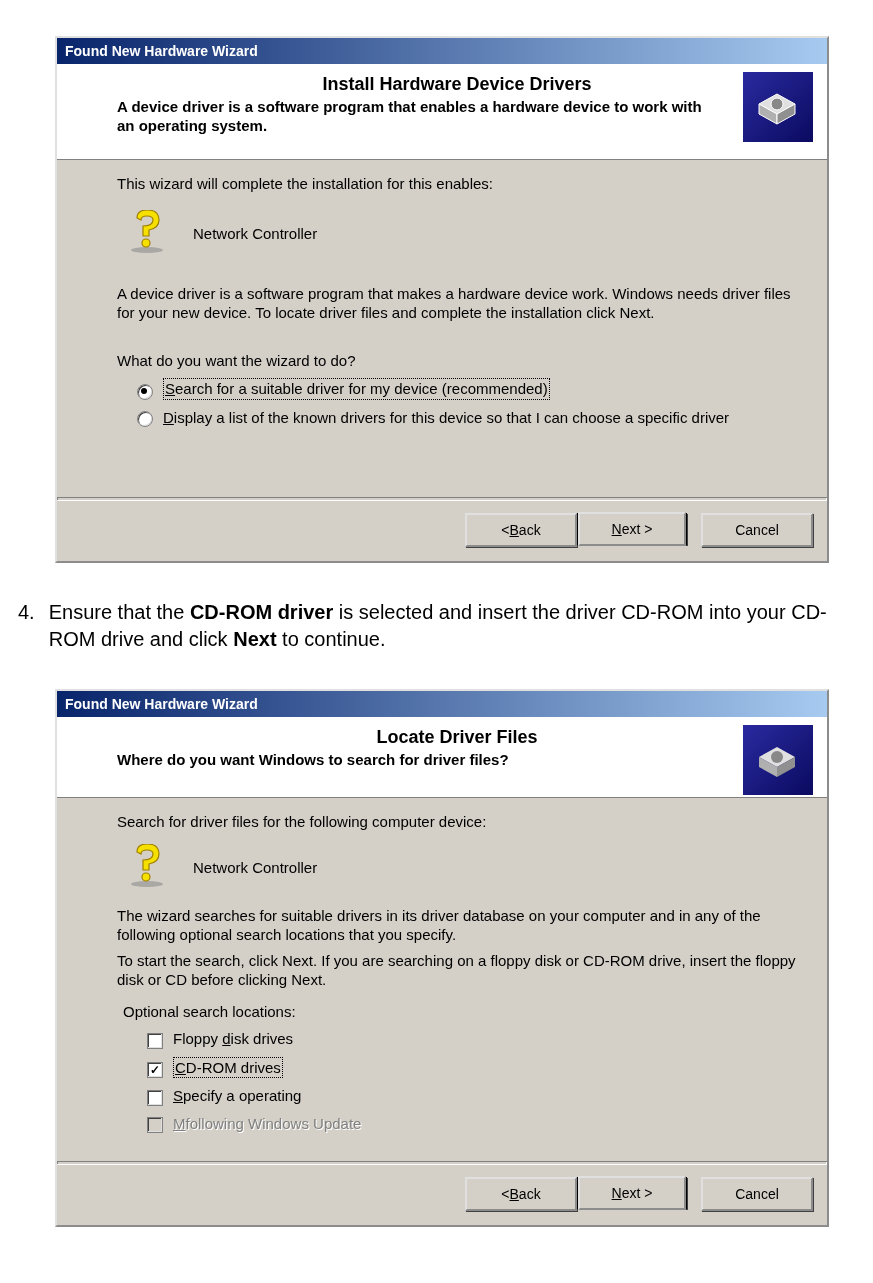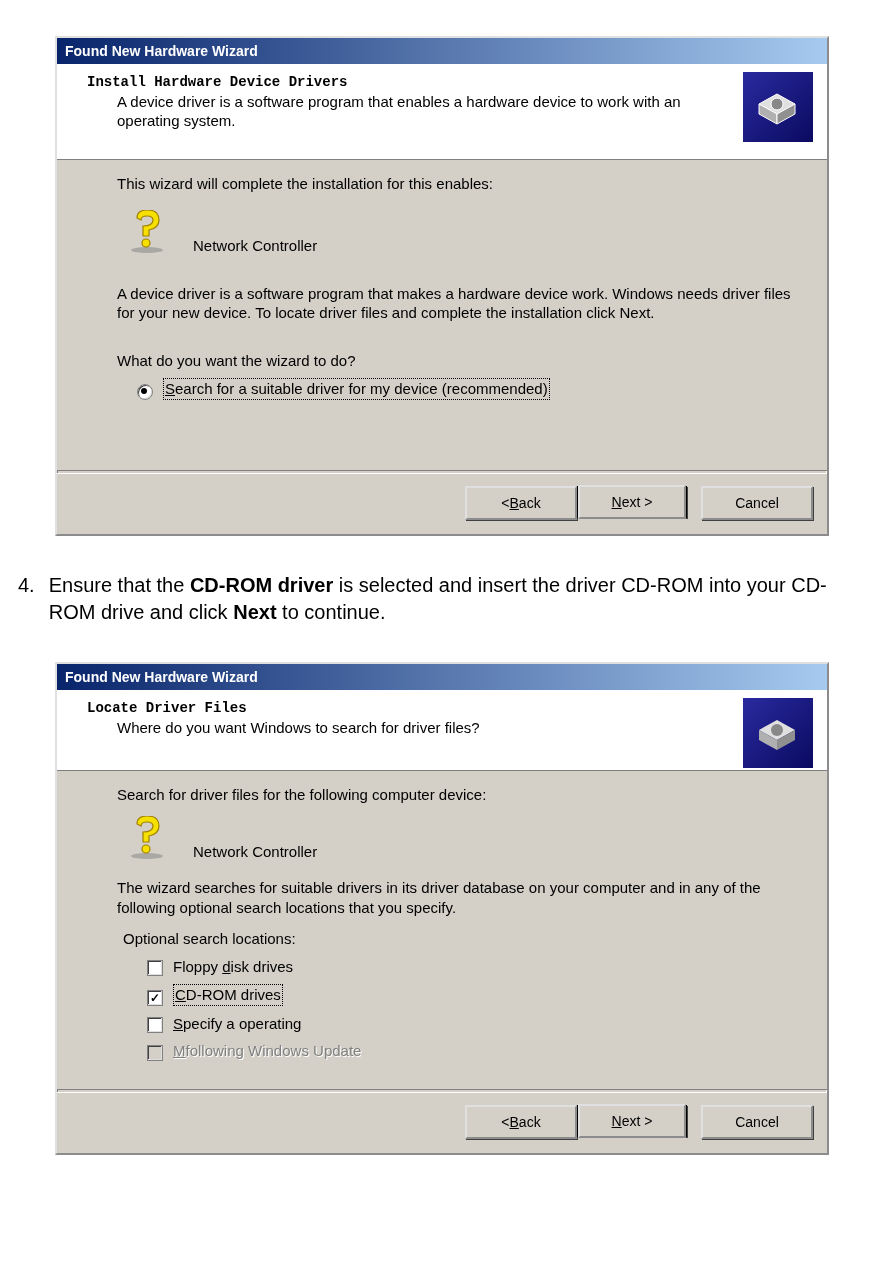--- a/index.html
+++ b/index.html
@@ -36,28 +36,30 @@
   }
   .header-band {
     background: #fff;
     border-bottom: 1px solid #808080;
     padding: 10px 0 10px 30px;
     position: relative;
     min-height: 75px;
   }
   .header-title {
     font-weight: bold;
-    font-size: 14px;
-    font-family: Liberation Mono, monospace;
+    font-size: 18px;
+    font-family: Liberation Sans, sans-serif;
+    text-align: center;
   }
   .header-sub {
     font-size: 15px;
     font-family: Tahoma, Arial, sans-serif;
     padding: 3px 120px 0 30px;
     line-height: 1.25;
+    font-weight: bold;
   }
   .header-icon {
     position: absolute;
     right: 14px;
     top: 8px;
     width: 70px;
     height: 70px;
     background: linear-gradient(135deg, #2a2aa0, #0a0a60);
     display: flex;
     align-items: center;
@@ -65,21 +67,21 @@
   }
   .body-area {
     background: #d4d0c8;
     padding: 14px 30px 12px 60px;
     font-family: Tahoma, Arial, sans-serif;
     font-size: 15px;
   }
   .body-area p { margin: 0 0 6px 0; line-height: 1.3; }
   .device-row {
     display: flex;
-    align-items: flex-end;
+    align-items: center;
     gap: 18px;
     margin: 16px 0 8px 10px;
   }
   .question-icon {
     width: 48px; height: 44px; position: relative; flex: 0 0 48px;
   }
   .radio-group, .check-group { margin: 6px 0 0 20px; }
   .opt-row {
     display: flex; align-items: flex-end; gap: 10px;
     margin: 8px 0; line-height: 1.3;
@@ -182,20 +184,24 @@
         </div>
         <div class="spacer10"></div>
         <p>A device driver is a software program that makes a hardware device work. Windows needs driver files for your new device. To locate driver files and complete the installation click Next.</p>
         <div class="spacer10"></div>
         <p>What do you want the wizard to do?</p>
         <div class="radio-group">
           <div class="opt-row">
             <div class="radio checked"></div>
             <div class="opt-label"><span class="dotted-focus"><span class="u">S</span><span>earch for a suitable driver for my device (recommended)</span></span></div>
           </div>
+          <div class="opt-row">
+            <div class="radio"></div>
+            <div class="opt-label"><span class="u">D</span><span>isplay a list of the known drivers for this device so that I can choose a specific driver</span></div>
+          </div>
         </div>
         <div style="height:50px"></div>
       </div>
       <div class="divider"></div>
       <div class="button-row">
         <div class="btn">
             <span>&lt; </span>
             <span class="u">B</span>
             <span>ack</span>
           </div>
@@ -246,20 +252,21 @@
             <svg width="48" height="44" viewBox="0 0 48 44">
               <ellipse cx="20" cy="40" rx="16" ry="3" fill="#808080" opacity="0.5"></ellipse>
               <path d="M10 8 Q10 0 20 0 Q32 0 32 10 Q32 18 22 20 L22 26 L16 26 L16 16 Q26 16 26 10 Q26 6 20 6 Q14 6 14 10 Z" fill="#f5e000" stroke="#a08000" stroke-width="1.2"></path>
               <circle cx="19" cy="33" r="4" fill="#f5e000" stroke="#a08000" stroke-width="1.2"></circle>
             </svg>
           </div>
           <div style="padding-top:4px">Network Controller</div>
         </div>
         <div style="height:14px"></div>
         <p>The wizard searches for suitable drivers in its driver database on your computer and in any of the following optional search locations that you specify.</p>
+        <p>To start the search, click Next. If you are searching on a floppy disk or CD-ROM drive, insert the floppy disk or CD before clicking Next.</p>
         <div style="height:6px"></div>
         <p style="margin-left:6px">Optional search locations:</p>
         <div class="check-group" style="margin-left:30px">
           <div class="opt-row">
             <div class="checkbox"></div>
             <div class="opt-label"><span>Floppy </span><span class="u">d</span><span>isk drives</span></div>
           </div>
           <div class="opt-row">
             <div class="checkbox checked"></div>
             <div class="opt-label"><span class="dotted-focus"><span class="u">C</span><span>D-ROM drives</span></span></div>

